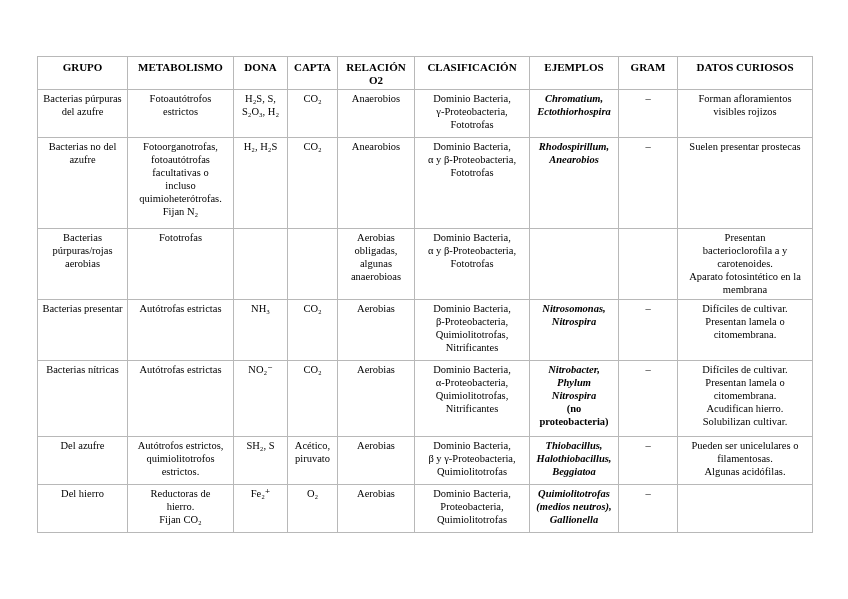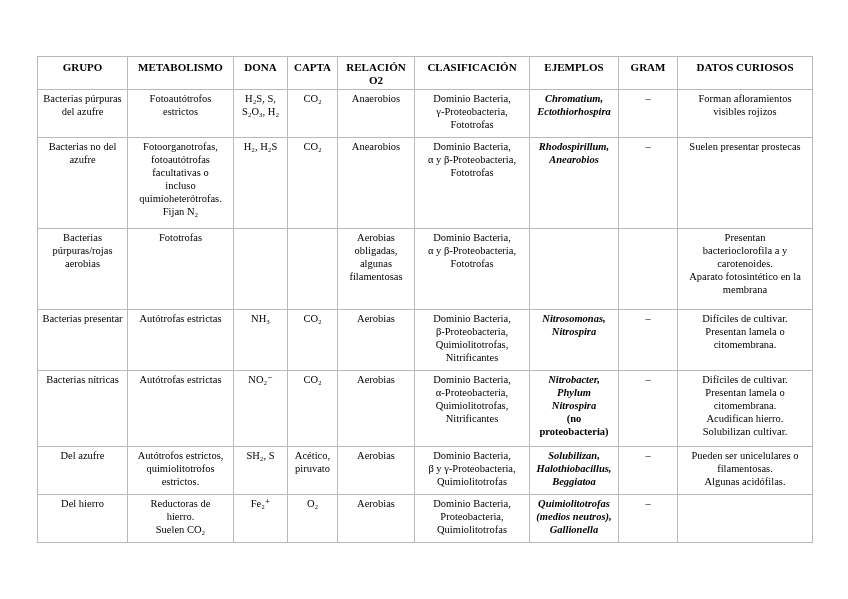--- a/index.html
+++ b/index.html
@@ -93,32 +93,32 @@
           </td>
           <td class="examples">
             <span class="line">Rhodospirillum,</span>
             <span class="line">Anearobios</span>
           </td>
           <td>–</td>
           <td>
             <span class="line">Suelen presentar prostecas</span>
           </td>
         </tr>
-        <tr style="height: 81px;">
+        <tr style="height: 71px;">
           <td class="group">Bacterias púrpuras/rojas aerobias</td>
           <td>
             <span class="line">Fototrofas</span>
           </td>
           <td></td>
           <td></td>
           <td>
             <span class="line">Aerobias</span>
             <span class="line">obligadas,</span>
             <span class="line">algunas</span>
-            <span class="line">filamentosas</span>
+            <span class="line">anaerobioas</span>
           </td>
           <td>
             <span class="line">Dominio Bacteria,</span>
             <span class="line">α y β-Proteobacteria,</span>
             <span class="line">Fototrofas</span>
           </td>
           <td class="examples"></td>
           <td></td>
           <td>
             <span class="line">Presentan</span>
@@ -198,37 +198,37 @@
           <td>Acético, piruvato</td>
           <td>
             <span class="line">Aerobias</span>
           </td>
           <td>
             <span class="line">Dominio Bacteria,</span>
             <span class="line">β y γ-Proteobacteria,</span>
             <span class="line">Quimiolitotrofas</span>
           </td>
           <td class="examples">
-            <span class="line">Solubilizan,</span>
+            <span class="line">Thiobacillus,</span>
             <span class="line">Halothiobacillus,</span>
             <span class="line">Beggiatoa</span>
           </td>
           <td>–</td>
           <td>
             <span class="line">Pueden ser unicelulares o</span>
             <span class="line">filamentosas.</span>
             <span class="line">Algunas acidófilas.</span>
           </td>
         </tr>
         <tr style="height: 48px;">
           <td class="group">Del hierro</td>
           <td>
             <span class="line">Reductoras de</span>
             <span class="line">hierro.</span>
-            <span class="line">Suelen CO₂</span>
+            <span class="line">Fijan CO₂</span>
           </td>
           <td>Fe₂⁺</td>
           <td>O₂</td>
           <td>
             <span class="line">Aerobias</span>
           </td>
           <td>
             <span class="line">Dominio Bacteria,</span>
             <span class="line">Proteobacteria,</span>
             <span class="line">Quimiolitotrofas</span>

